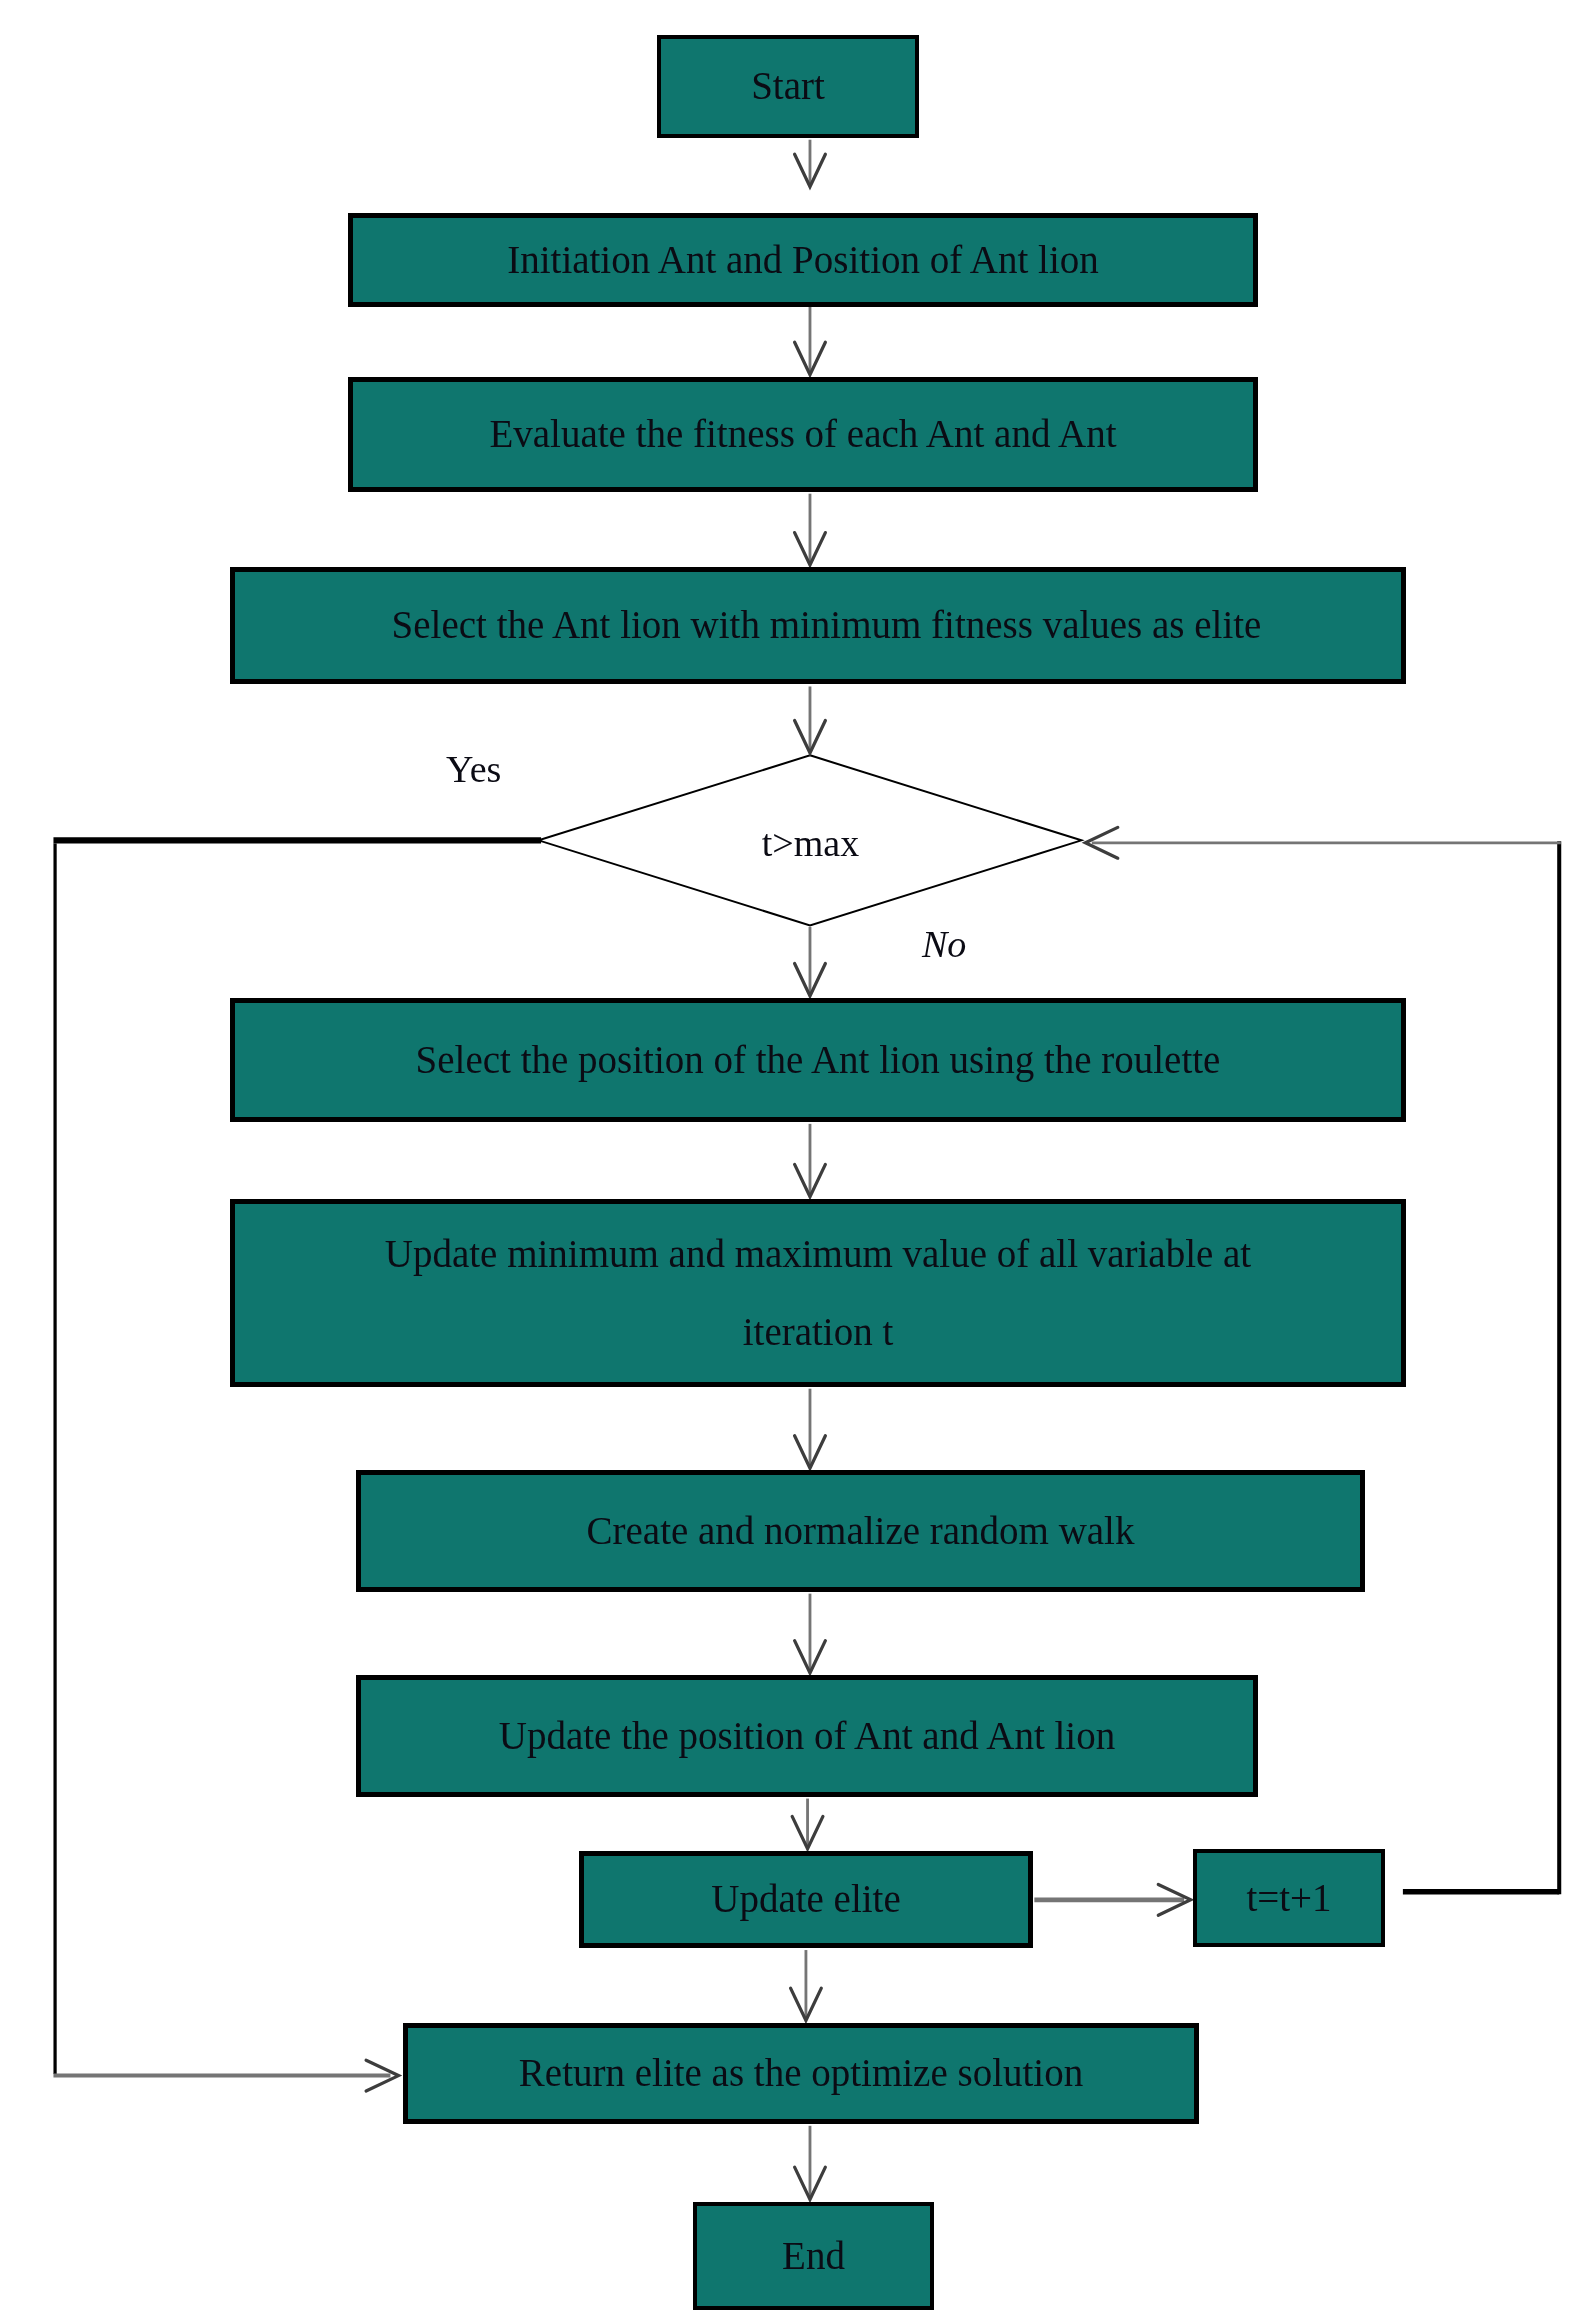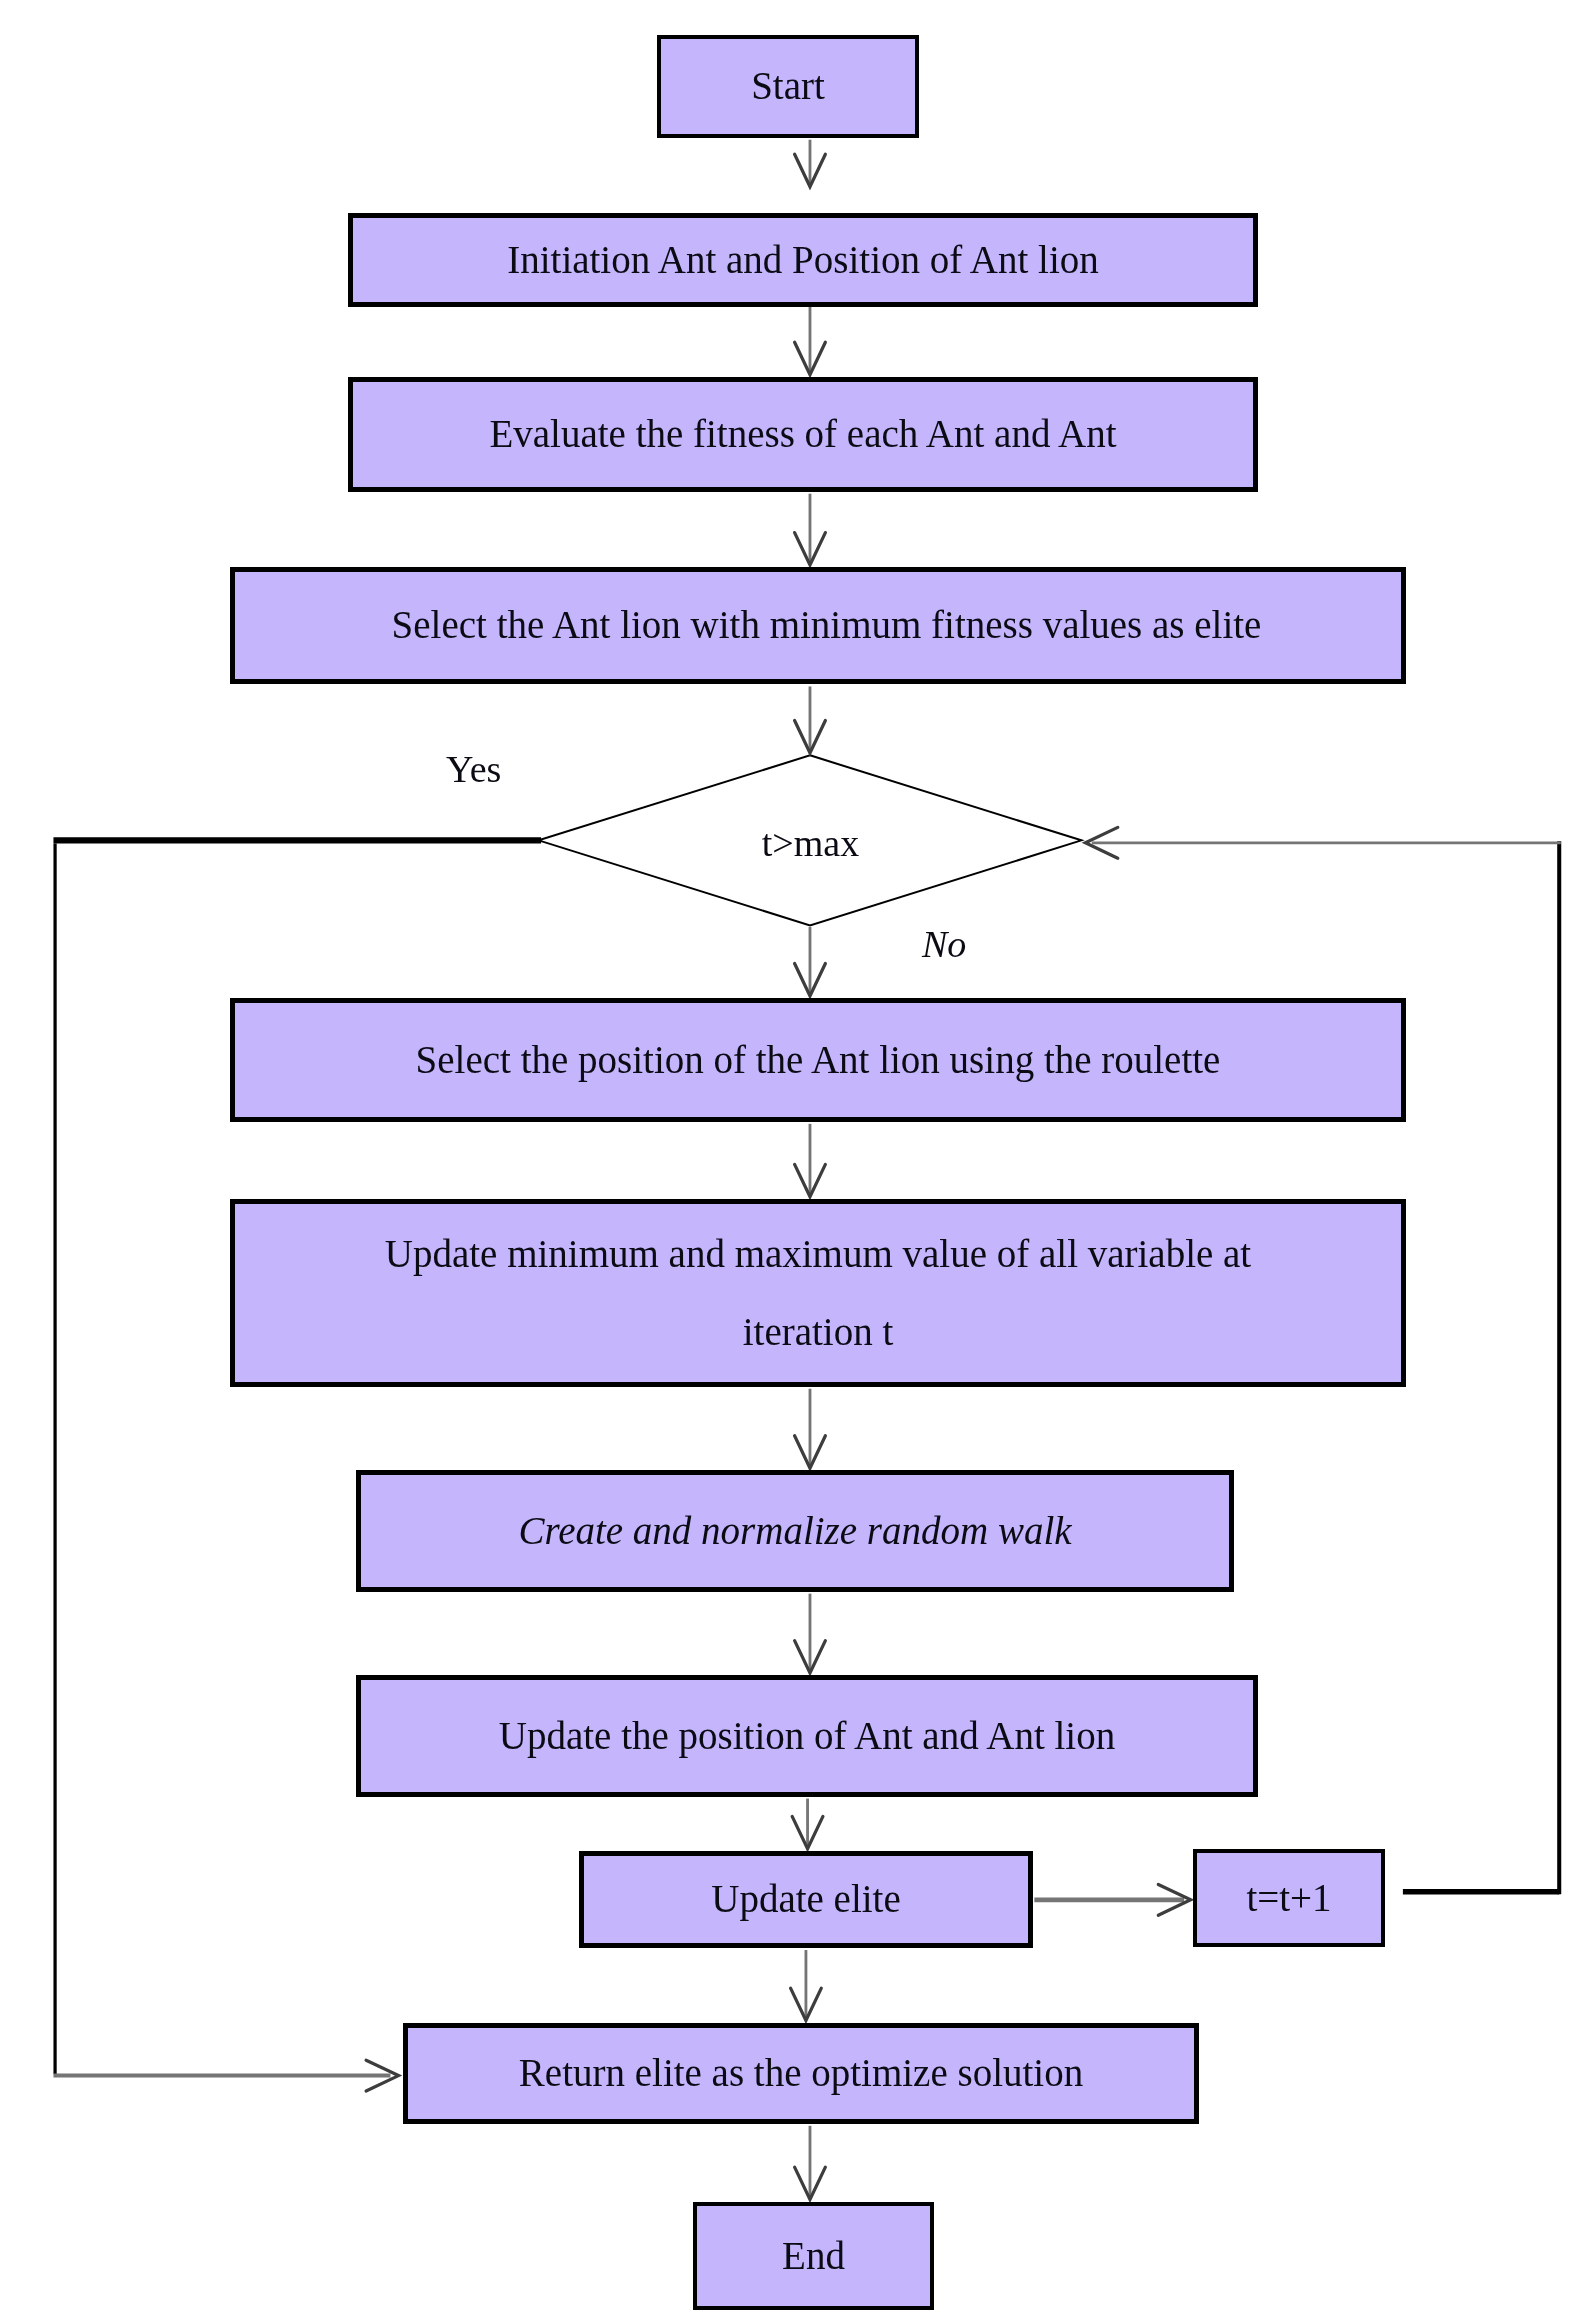--- a/index.html
+++ b/index.html
@@ -13,21 +13,21 @@
     overflow: hidden;
   }
   svg.connectors {
     position: absolute;
     left: 0; top: 0;
     width: 1590px; height: 2319px;
   }
   .node {
     position: absolute;
     box-sizing: border-box;
-    background: #c4b5fd;
+    background: #0f766e;
     border: 5.7px solid #000000;
     display: flex;
     align-items: center;
     justify-content: center;
     text-align: center;
     font-size: 39px;
     line-height: 1.25;
     padding: 0 23px;
   }
   .node.thin { border-width: 4.9px; }
@@ -131,21 +131,21 @@
 
   <div class="node" style="left:230px; top:998px; width:1176px; height:124px;">
     <span class="nlabel">Select the position of the Ant lion using the roulette</span>
   </div>
 
   <div class="node prewrap" style="left:230px; top:1199px; width:1176px; height:188px;">
     <span class="nlabel">Update minimum and maximum value of all variable at
 iteration t</span>
   </div>
 
-  <div class="node" style="left:356px; top:1470px; width:878px; height:122px;font-style:italic;">
+  <div class="node" style="left:356px; top:1470px; width:1009px; height:122px;">
     <span class="nlabel">Create and normalize random walk</span>
   </div>
 
   <div class="node" style="left:579px; top:1851px; width:454px; height:97px;">
     <span class="nlabel">Update elite</span>
   </div>
 
   <div class="node" style="left:356px; top:1675px; width:902px; height:122px;">
     <span class="nlabel">Update the position of Ant and Ant lion</span>
   </div>

